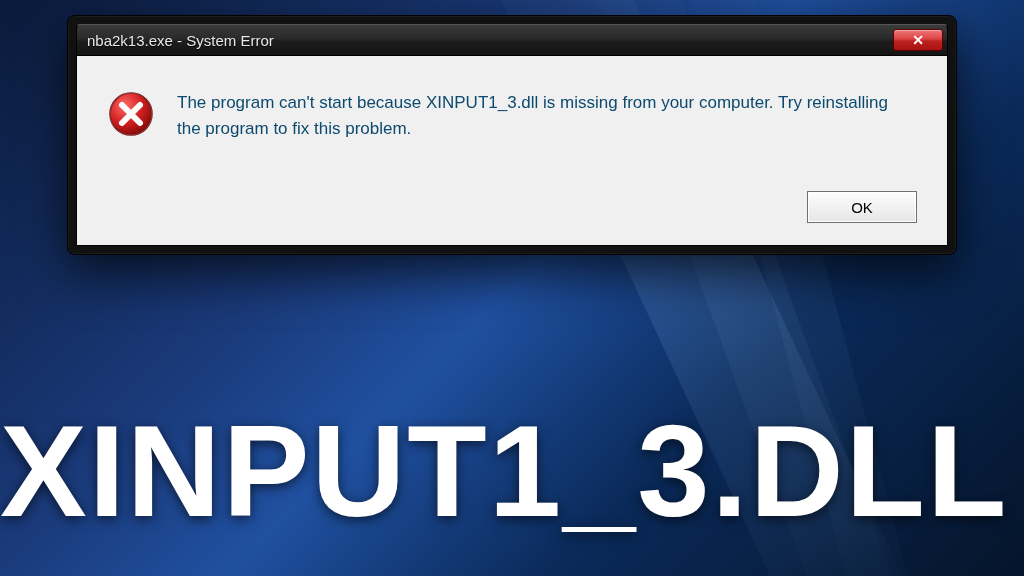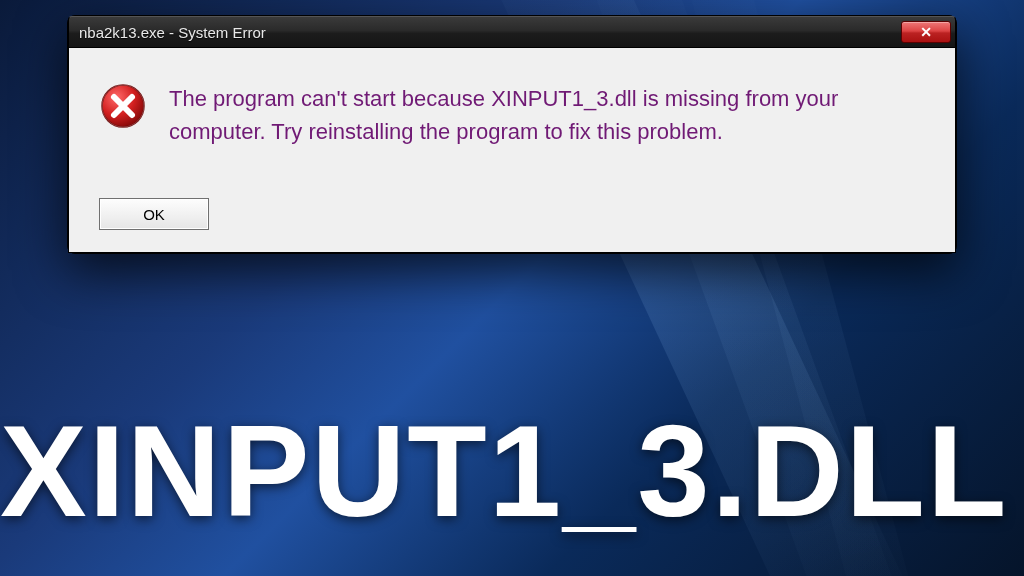--- a/index.html
+++ b/index.html
@@ -38,20 +38,21 @@
   .dialog {
     position: absolute;
     top: 15px;
     left: 50%;
     transform: translateX(-50%);
     width: 890px;
     background: #111;
     border: 1px solid #000;
     border-radius: 8px;
     box-shadow: 0 0 0 1px rgba(255,255,255,0.05) inset, 0 18px 50px rgba(0,0,0,0.7);
+    padding: 8px;
   }
   .titlebar {
     height: 32px;
     display: flex;
     align-items: center;
     justify-content: space-between;
     background: linear-gradient(to bottom, #3a3a3a 0%, #2a2a2a 45%, #1c1c1c 55%, #151515 100%);
     border: 1px solid #000;
     border-top-color: #555;
     border-radius: 4px 4px 0 0;
@@ -89,28 +90,28 @@
     align-items: flex-start;
     gap: 22px;
   }
   .err-icon {
     width: 48px;
     height: 48px;
     flex-shrink: 0;
   }
   .err-icon svg { width: 48px; height: 48px; }
   .msg-text {
-    color: #701a75;
-    font-size: 22px;
+    color: #0c4a6e;
+    font-size: 17px;
     line-height: 1.5;
     max-width: 720px;
   }
   .btn-row {
     display: flex;
-    justify-content: flex-start;
+    justify-content: flex-end;
     margin-top: 50px;
   }
   .ok-btn {
     min-width: 110px;
     height: 32px;
     background: linear-gradient(to bottom, #fdfdfd, #e6e6e6);
     border: 1px solid #707070;
     font-size: 15px;
     cursor: pointer;
     display: flex;

